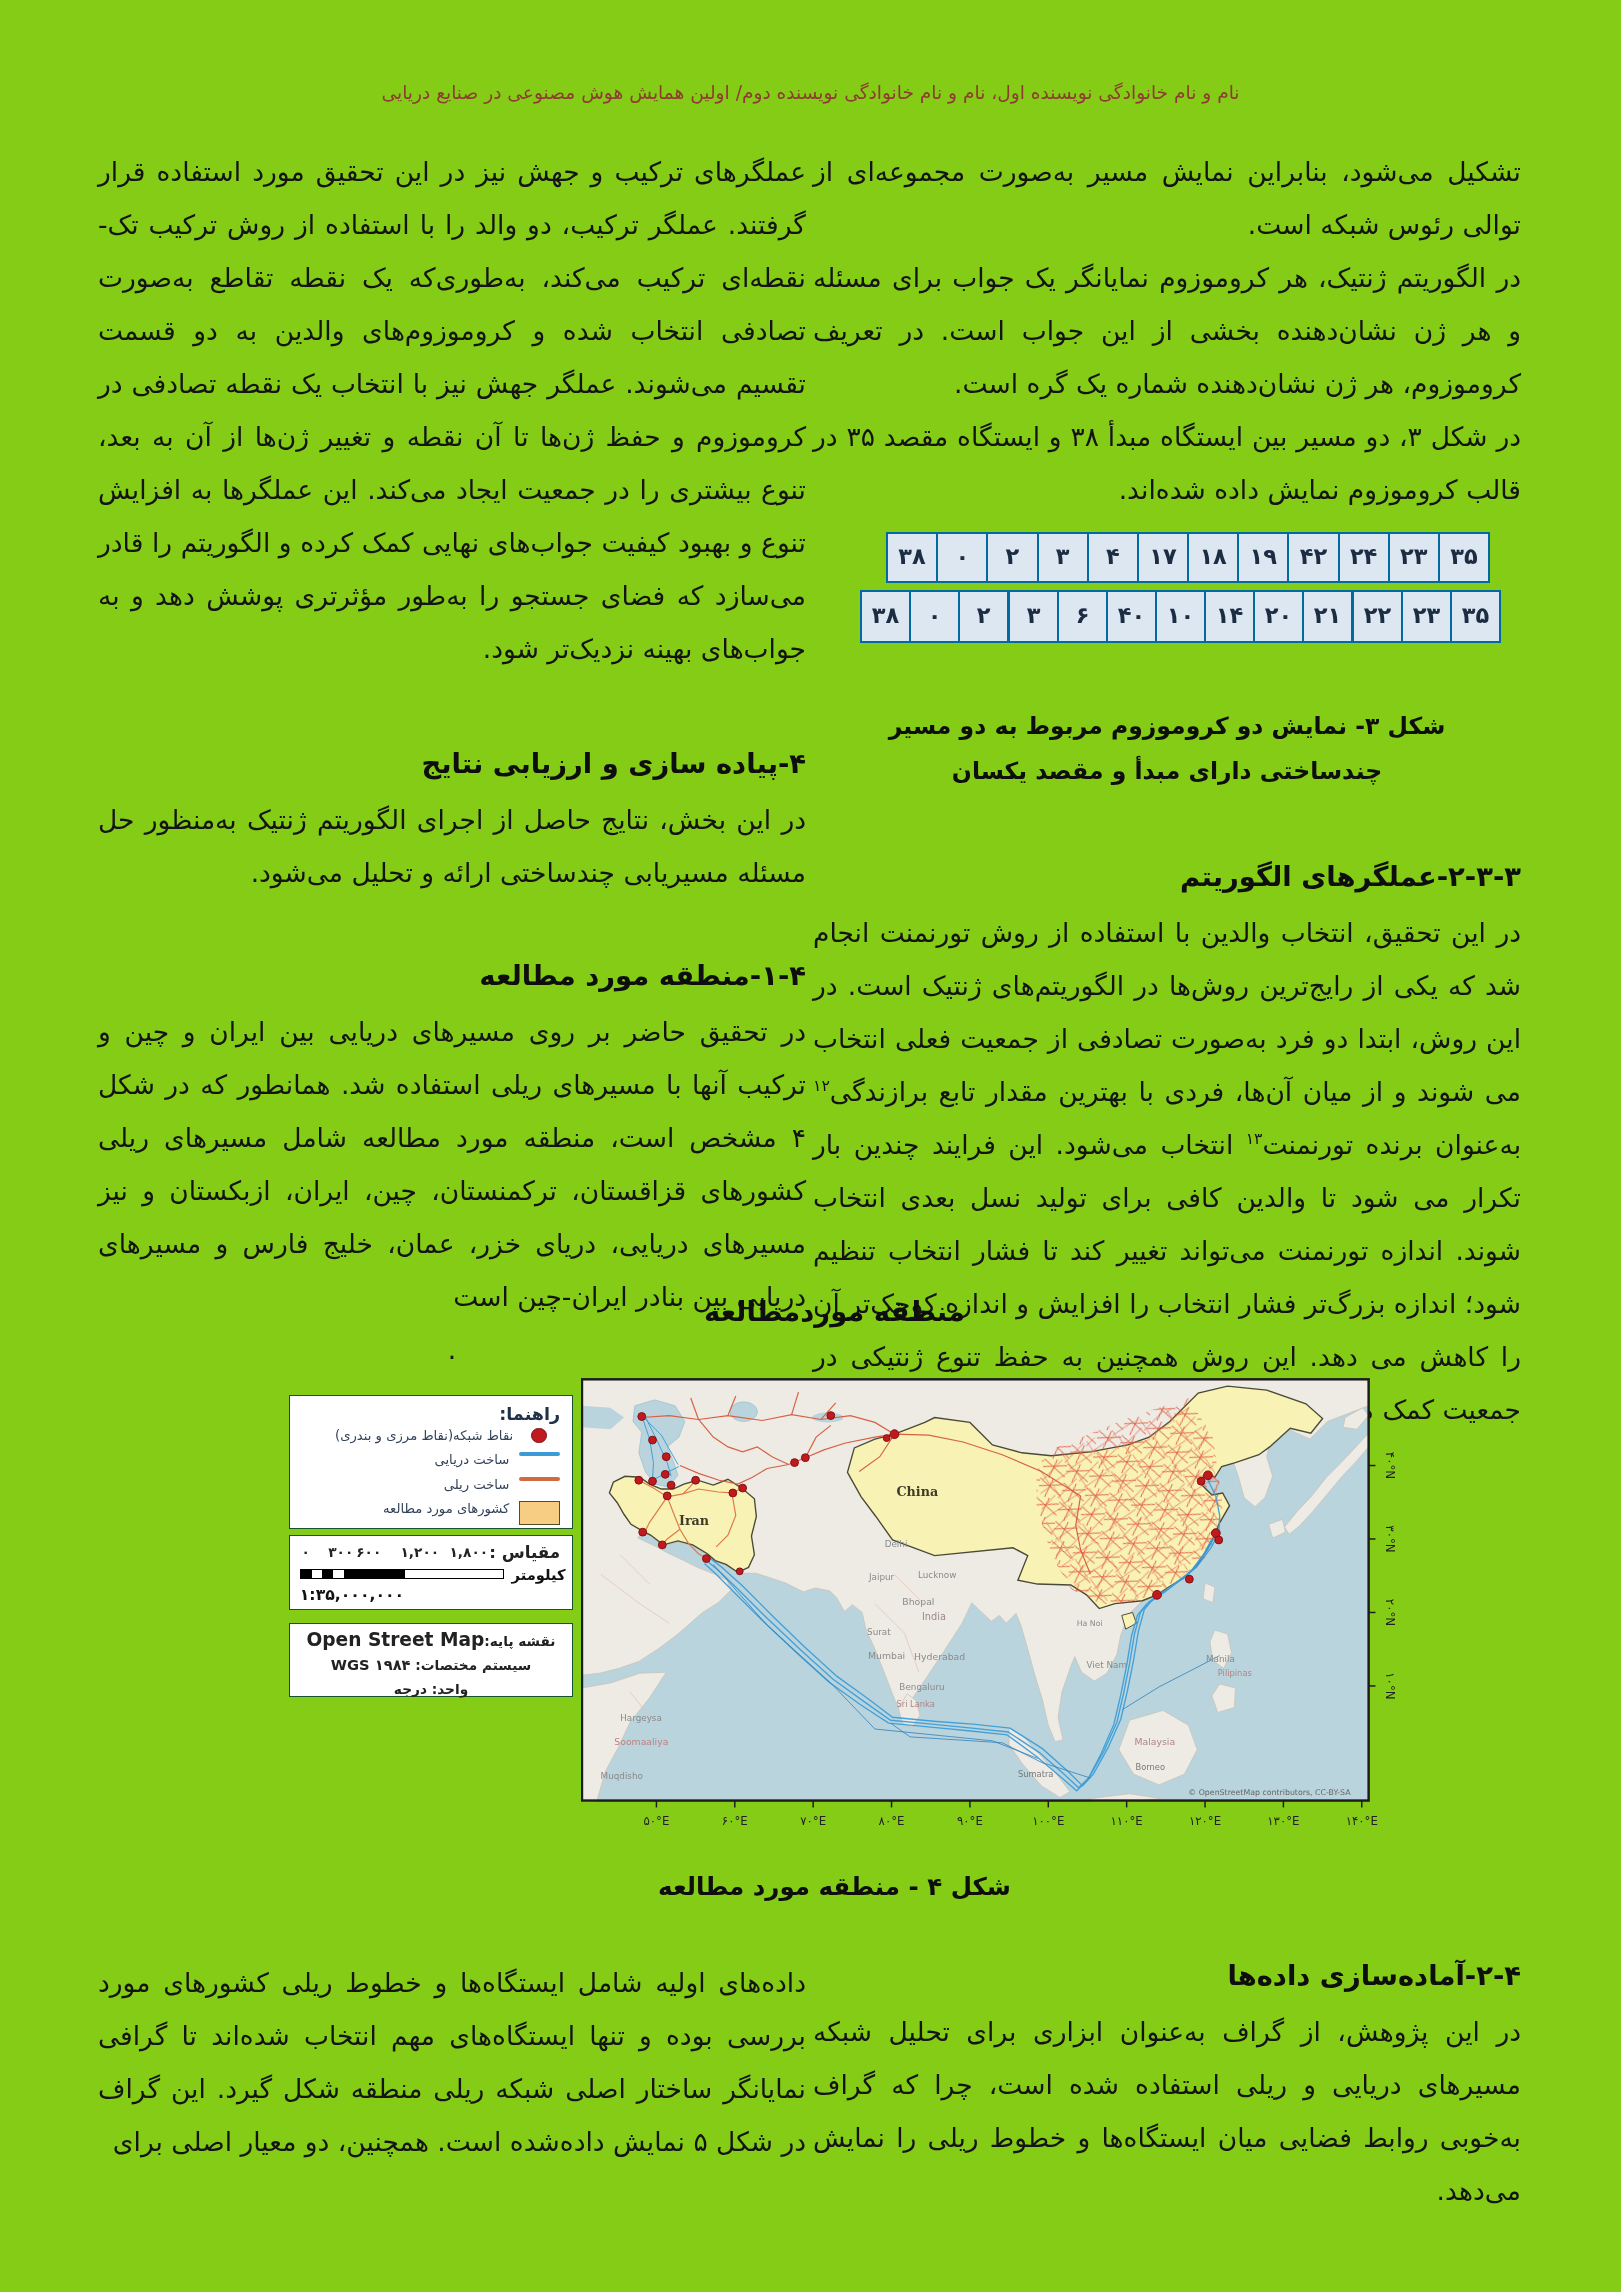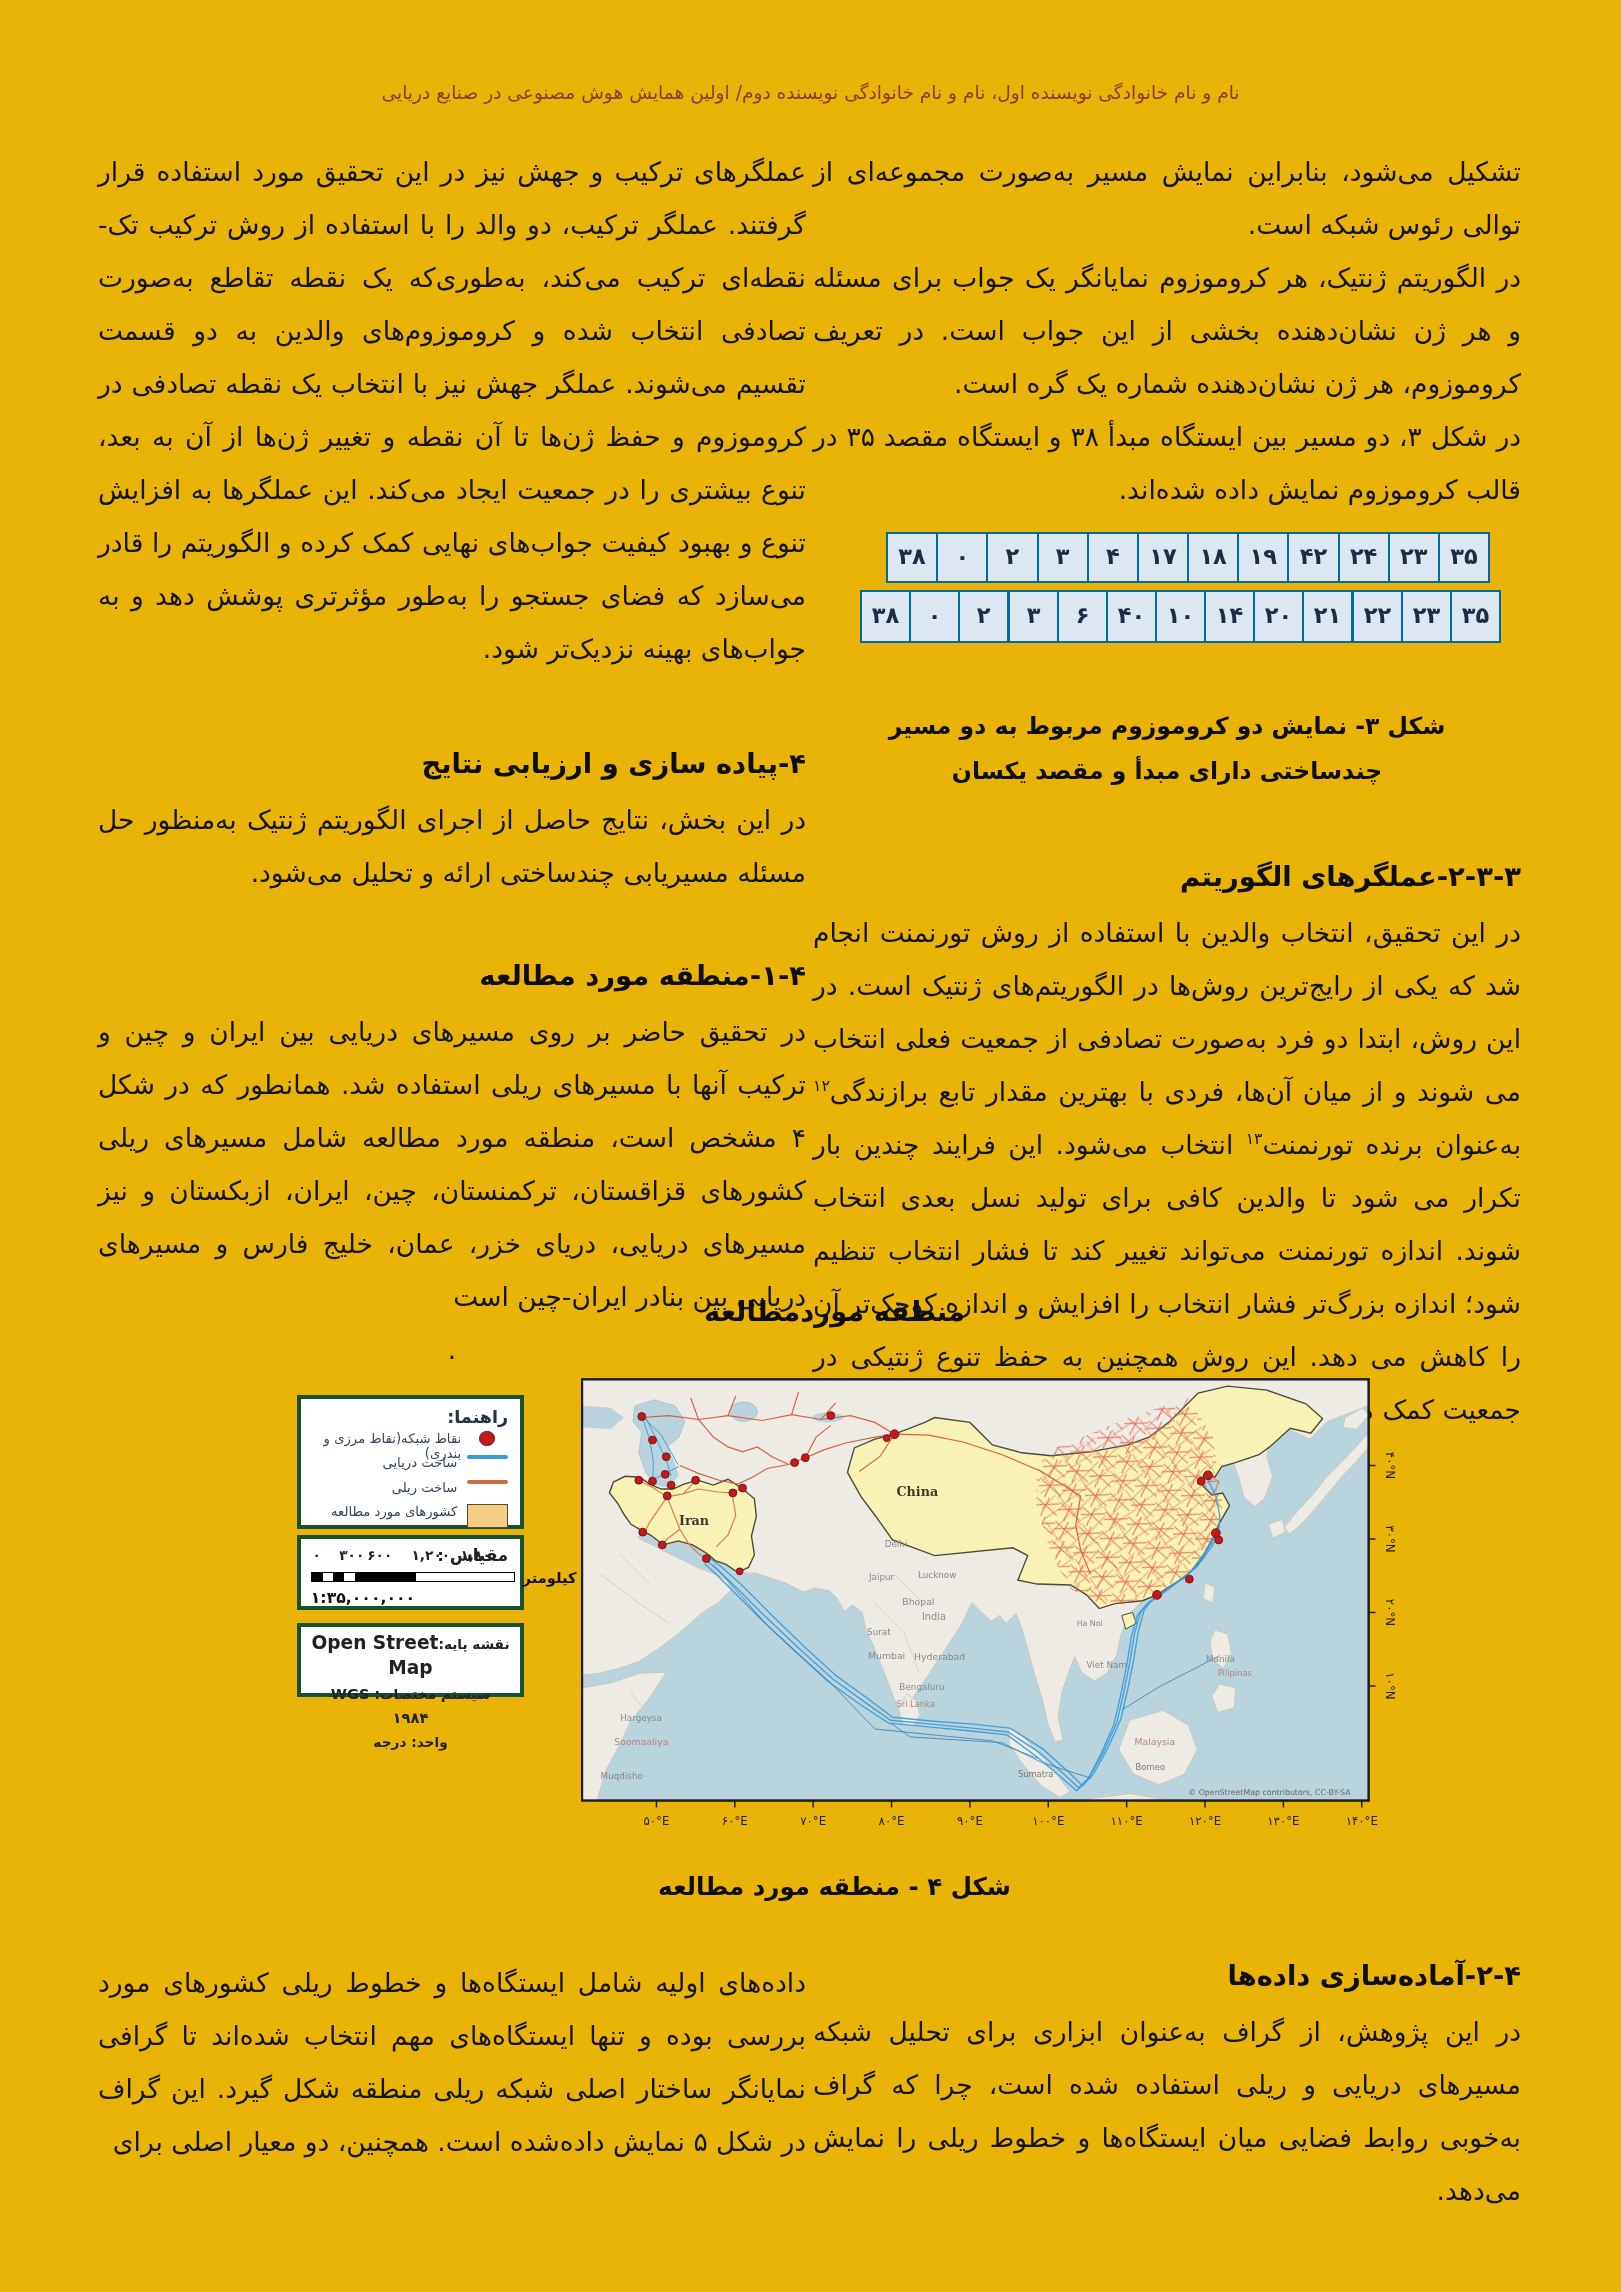--- a/index.html
+++ b/index.html
@@ -1,17 +1,17 @@
 <!DOCTYPE html>
 <html lang="fa"><head>
 <meta charset="utf-8">
 <style>
   html,body{margin:0;padding:0;background:#ffffff;}
   .page{
-    position:relative;width:1621px;height:2293px;background:#eab308;overflow:hidden;
+    position:relative;width:1621px;height:2293px;background:#84cc16;overflow:hidden;
     font-family:"DejaVu Sans",sans-serif;color:#111;
   }
   
   .header{
     position:absolute;top:82px;left:0;width:100%;text-align:center;
     direction:rtl;font-size:18.6px;color:#8e3b32;letter-spacing:0.2px;
   }
   
   .col{position:absolute;top:145px;width:708px;direction:rtl;}
   .col-right{right:100px;}
@@ -45,21 +45,21 @@
   .map-figure{position:absolute;left:287px;top:1292px;width:1095px;height:627px;}
   .map-title{
     position:absolute;top:3.9px;left:0;width:100%;text-align:center;direction:rtl;
     font-size:27.4px;font-weight:bold;color:#0e0e0e;
   }
   .map-caption{
     position:absolute;top:580px;left:0;width:100%;text-align:center;direction:rtl;
     font-size:24.5px;font-weight:bold;color:#0e0e0e;
   }
   .panel{
-    position:absolute;left:10px;width:227px;background:#fff;border:4px solid #14532d;
+    position:absolute;left:2px;width:284px;background:#fff;border:1px solid #14532d;
     direction:rtl;box-sizing:border-box;
   }
   .legend-panel{top:103px;height:134px;padding:7.8px 11.8px 5.9px 9.8px;}
   .legend-title{font-size:17.6px;font-weight:bold;color:#20324a;margin-bottom:3.9px;}
   .legend-item{display:flex;gap:9.8px;height:24.5px;}
   .legend-label{font-size:13.2px;color:#33435a;}
   .lm{display:inline-block;flex:0 0 auto;}
   .lm-dot{width:13.7px;height:13.7px;border-radius:50%;background:#c01a1f;border:1.5px solid #7e1114;margin:0 13.7px 0 7.8px;}
   .lm-sea{width:41px;height:3.9px;background:#3b9bd6;border-radius:2px;}
   .lm-rail{width:41px;height:3.9px;background:#cf6a41;border-radius:2px;}

